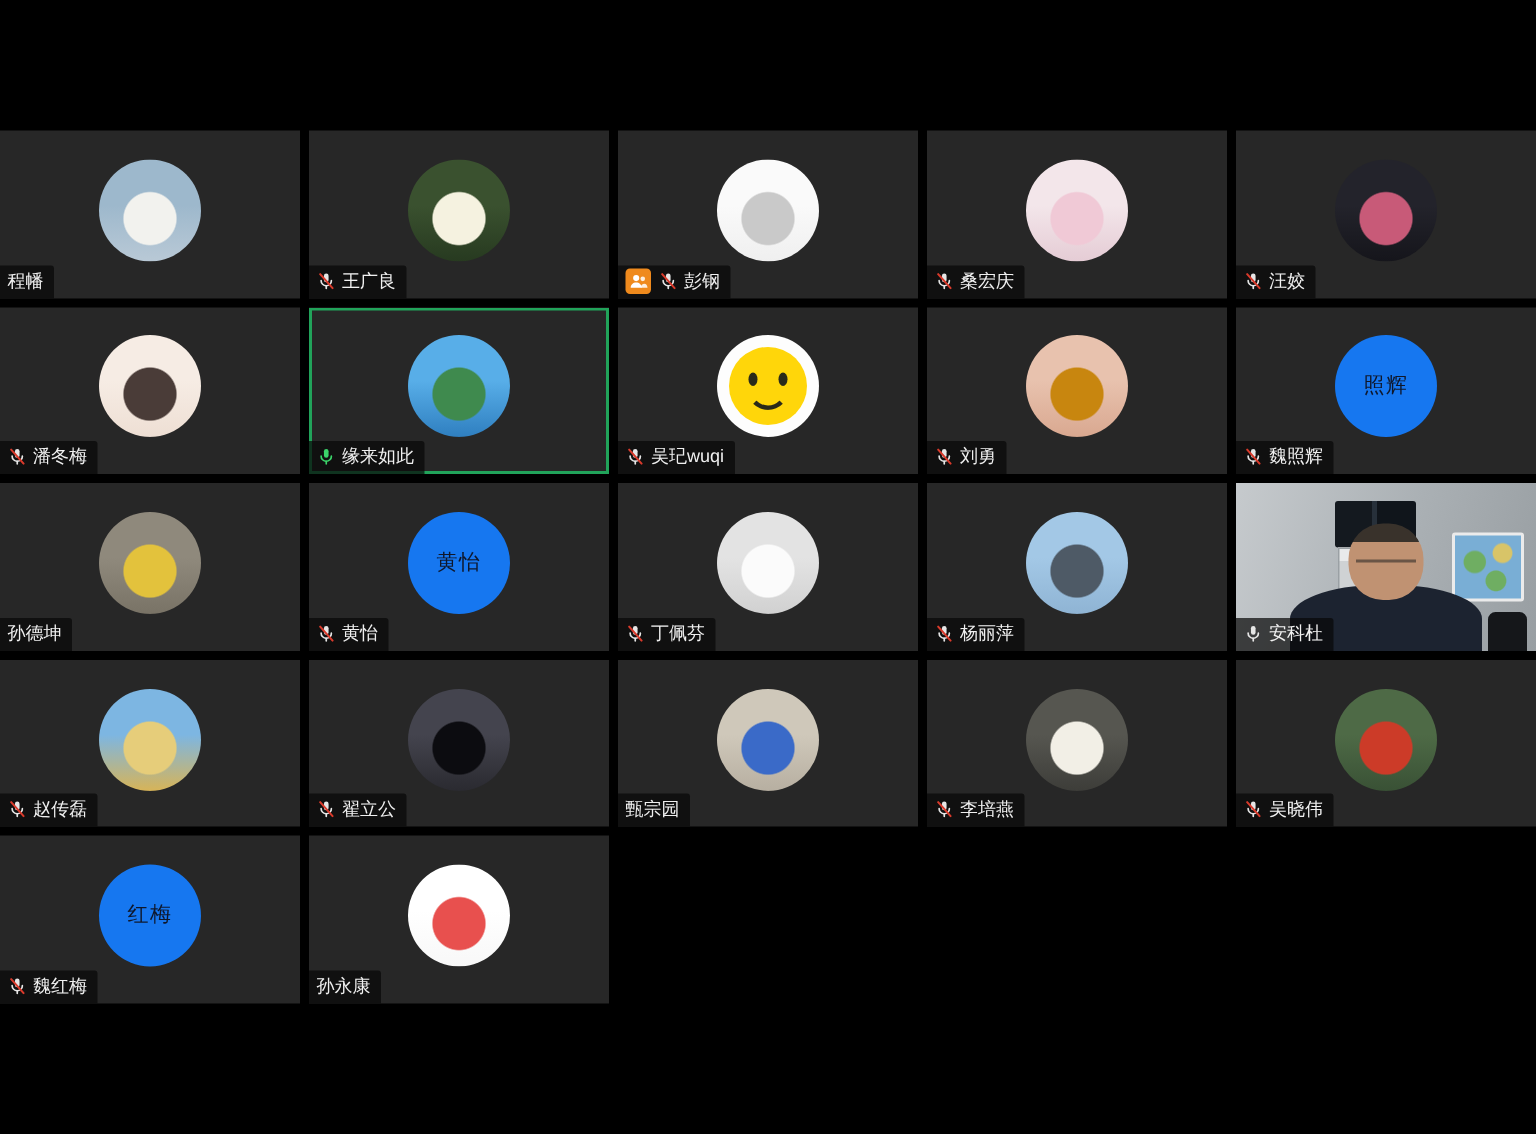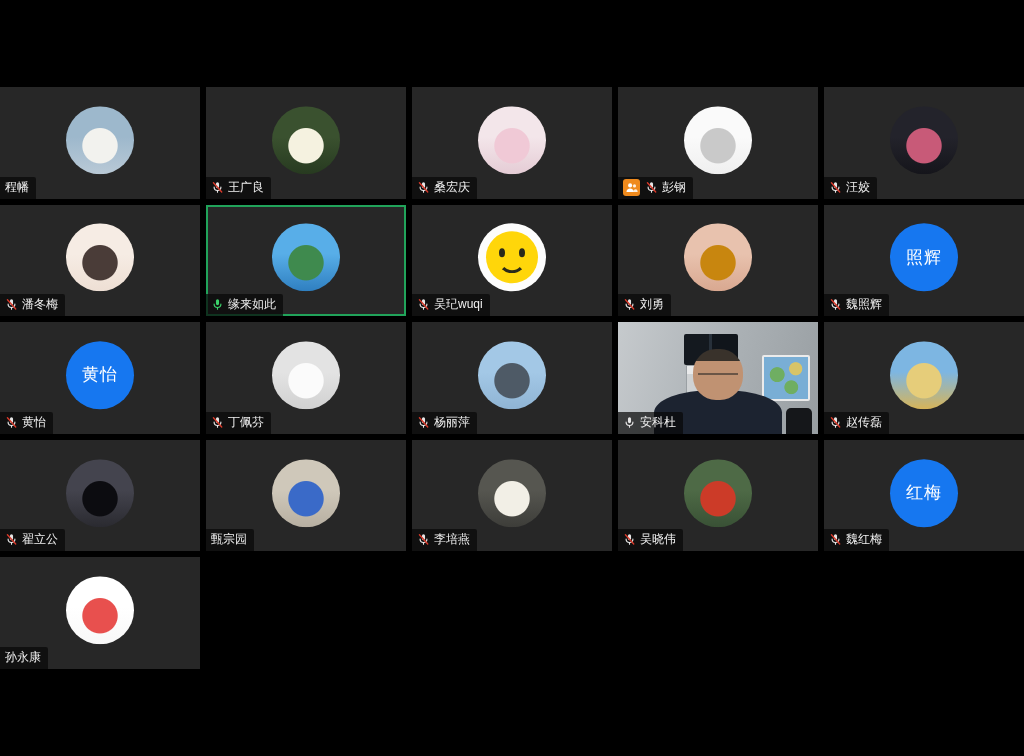--- a/index.html
+++ b/index.html
@@ -4,21 +4,21 @@
 <style>
   html,body{margin:0;padding:0;width:1024px;height:756px;background:#000;overflow:hidden;
     font-family:"Liberation Sans","DejaVu Sans",sans-serif;}
   #stage{position:relative;width:1024px;height:756px;background:#000;}
   #grid{position:absolute;left:0;top:87px;width:1024px;height:582px;display:grid;
     grid-template-columns:repeat(5,1fr);grid-template-rows:repeat(5,1fr);gap:6px;background:#000;}
   .tile{position:relative;background:#272727;overflow:hidden;}
   .tile.active{box-shadow:inset 0 0 0 2px #21a35a;}
   .avatar{position:absolute;left:50%;top:50%;transform:translate(-50%,-54%);width:68px;height:68px;
     border-radius:50%;overflow:hidden;display:flex;align-items:center;justify-content:center;}
-  .avatar.txt span{color:#ffffff;font-size:17px;letter-spacing:1px;}
+  .avatar.txt span{color:#0f172a;font-size:14px;letter-spacing:1px;}
   
   .avatar.smiley{background:#fdfdfd;}
   .face{position:relative;width:52px;height:52px;border-radius:50%;background:#ffd60a;}
   .eye{position:absolute;top:17px;width:6px;height:9px;border-radius:50%;background:#2a2a1a;}
   .eye.l{left:13px}.eye.r{right:13px}
   .mouth{position:absolute;left:12px;right:12px;bottom:10px;height:14px;border:3px solid #2a2a1a;
     border-top:none;border-left-color:transparent;border-right-color:transparent;border-radius:0 0 26px 26px;box-sizing:border-box;}
   
   .nameplate{position:absolute;left:0;bottom:0;display:flex;align-items:center;gap:4px;
     background:rgba(8,8,8,.72);padding:2px 7px 3px 5px;border-radius:0 2px 0 0;max-width:92%;}
@@ -72,36 +72,20 @@
                 <path d="M3.8 7.5a4.2 4.2 0 0 0 8.4 0"></path>
                 <path d="M8 11.7v2.1"></path>
               </g>
               <line x1="3" y1="2.2" x2="13.2" y2="13.6" stroke="#d93a2b" stroke-width="1.7" stroke-linecap="round"></line>
             </svg>
           </span>
           <span class="pname">王广良</span>
         </div>
       </div>
       <div class="tile">
-        <div class="avatar" style="background: radial-gradient(circle at 50% 58%, rgb(240, 201, 214) 0px, rgb(240, 201, 214) 33%, rgba(0, 0, 0, 0) 35%), linear-gradient(rgb(243, 230, 234) 0%, rgb(243, 230, 234) 45%, rgb(229, 204, 213) 100%);"></div>
-        <div class="nameplate">
-          <span class="mic">
-            <svg viewBox="0 0 16 16">
-              <g fill="none" stroke="#e6e6e6" stroke-width="1.4" stroke-linecap="round">
-                <rect x="6.1" y="1.6" width="3.8" height="7.2" rx="1.9" fill="#e6e6e6" stroke="none"></rect>
-                <path d="M3.8 7.5a4.2 4.2 0 0 0 8.4 0"></path>
-                <path d="M8 11.7v2.1"></path>
-              </g>
-              <line x1="3" y1="2.2" x2="13.2" y2="13.6" stroke="#d93a2b" stroke-width="1.7" stroke-linecap="round"></line>
-            </svg>
-          </span>
-          <span class="pname">桑宏庆</span>
-        </div>
-      </div>
-      <div class="tile">
         <div class="avatar" style="background: radial-gradient(circle at 50% 58%, rgb(201, 201, 201) 0px, rgb(201, 201, 201) 33%, rgba(0, 0, 0, 0) 35%), linear-gradient(rgb(250, 250, 250) 0%, rgb(250, 250, 250) 45%, rgb(239, 239, 239) 100%);"></div>
         <div class="nameplate">
           <span class="badge">
             <svg viewBox="0 0 16 16" fill="#fff">
               <circle cx="6.3" cy="5.4" r="2.5"></circle>
               <path d="M1.8 13.4c0-2.6 2-4.3 4.5-4.3s4.5 1.7 4.5 4.3z"></path>
               <circle cx="11.7" cy="6" r="1.9" opacity=".85"></circle>
               <path d="M10 13.4c.2-2.2 1.4-3.4 3.1-3.4 1.3 0 2.3.9 2.5 3.4z" opacity=".85"></path>
             </svg>
           </span>
@@ -112,20 +96,36 @@
                 <path d="M3.8 7.5a4.2 4.2 0 0 0 8.4 0"></path>
                 <path d="M8 11.7v2.1"></path>
               </g>
               <line x1="3" y1="2.2" x2="13.2" y2="13.6" stroke="#d93a2b" stroke-width="1.7" stroke-linecap="round"></line>
             </svg>
           </span>
           <span class="pname">彭钢</span>
         </div>
       </div>
       <div class="tile">
+        <div class="avatar" style="background: radial-gradient(circle at 50% 58%, rgb(240, 201, 214) 0px, rgb(240, 201, 214) 33%, rgba(0, 0, 0, 0) 35%), linear-gradient(rgb(243, 230, 234) 0%, rgb(243, 230, 234) 45%, rgb(229, 204, 213) 100%);"></div>
+        <div class="nameplate">
+          <span class="mic">
+            <svg viewBox="0 0 16 16">
+              <g fill="none" stroke="#e6e6e6" stroke-width="1.4" stroke-linecap="round">
+                <rect x="6.1" y="1.6" width="3.8" height="7.2" rx="1.9" fill="#e6e6e6" stroke="none"></rect>
+                <path d="M3.8 7.5a4.2 4.2 0 0 0 8.4 0"></path>
+                <path d="M8 11.7v2.1"></path>
+              </g>
+              <line x1="3" y1="2.2" x2="13.2" y2="13.6" stroke="#d93a2b" stroke-width="1.7" stroke-linecap="round"></line>
+            </svg>
+          </span>
+          <span class="pname">桑宏庆</span>
+        </div>
+      </div>
+      <div class="tile">
         <div class="avatar" style="background: radial-gradient(circle at 50% 58%, rgb(200, 90, 120) 0px, rgb(200, 90, 120) 33%, rgba(0, 0, 0, 0) 35%), linear-gradient(rgb(35, 35, 43) 0%, rgb(35, 35, 43) 45%, rgb(21, 21, 27) 100%);"></div>
         <div class="nameplate">
           <span class="mic">
             <svg viewBox="0 0 16 16">
               <g fill="none" stroke="#e6e6e6" stroke-width="1.4" stroke-linecap="round">
                 <rect x="6.1" y="1.6" width="3.8" height="7.2" rx="1.9" fill="#e6e6e6" stroke="none"></rect>
                 <path d="M3.8 7.5a4.2 4.2 0 0 0 8.4 0"></path>
                 <path d="M8 11.7v2.1"></path>
               </g>
               <line x1="3" y1="2.2" x2="13.2" y2="13.6" stroke="#d93a2b" stroke-width="1.7" stroke-linecap="round"></line>
@@ -212,20 +212,26 @@
             <svg viewBox="0 0 16 16">
               <g fill="none" stroke="#e6e6e6" stroke-width="1.4" stroke-linecap="round">
                 <rect x="6.1" y="1.6" width="3.8" height="7.2" rx="1.9" fill="#e6e6e6" stroke="none"></rect>
                 <path d="M3.8 7.5a4.2 4.2 0 0 0 8.4 0"></path>
                 <path d="M8 11.7v2.1"></path>
               </g>
               <line x1="3" y1="2.2" x2="13.2" y2="13.6" stroke="#d93a2b" stroke-width="1.7" stroke-linecap="round"></line>
             </svg>
           </span>
           <span class="pname">魏照辉</span>
+        </div>
+      </div>
+      <div class="tile">
+        <div class="avatar" style="background: radial-gradient(circle at 50% 58%, rgb(227, 194, 60) 0px, rgb(227, 194, 60) 33%, rgba(0, 0, 0, 0) 35%), linear-gradient(rgb(143, 137, 124) 0%, rgb(143, 137, 124) 45%, rgb(121, 115, 102) 100%);"></div>
+        <div class="nameplate">
+          <span class="pname">孙德坤</span>
         </div>
       </div>
       <div class="tile">
         <div class="avatar txt" style="background: rgb(22, 119, 240);">
           <span>黄怡</span>
         </div>
         <div class="nameplate">
           <span class="mic">
             <svg viewBox="0 0 16 16">
               <g fill="none" stroke="#e6e6e6" stroke-width="1.4" stroke-linecap="round">

